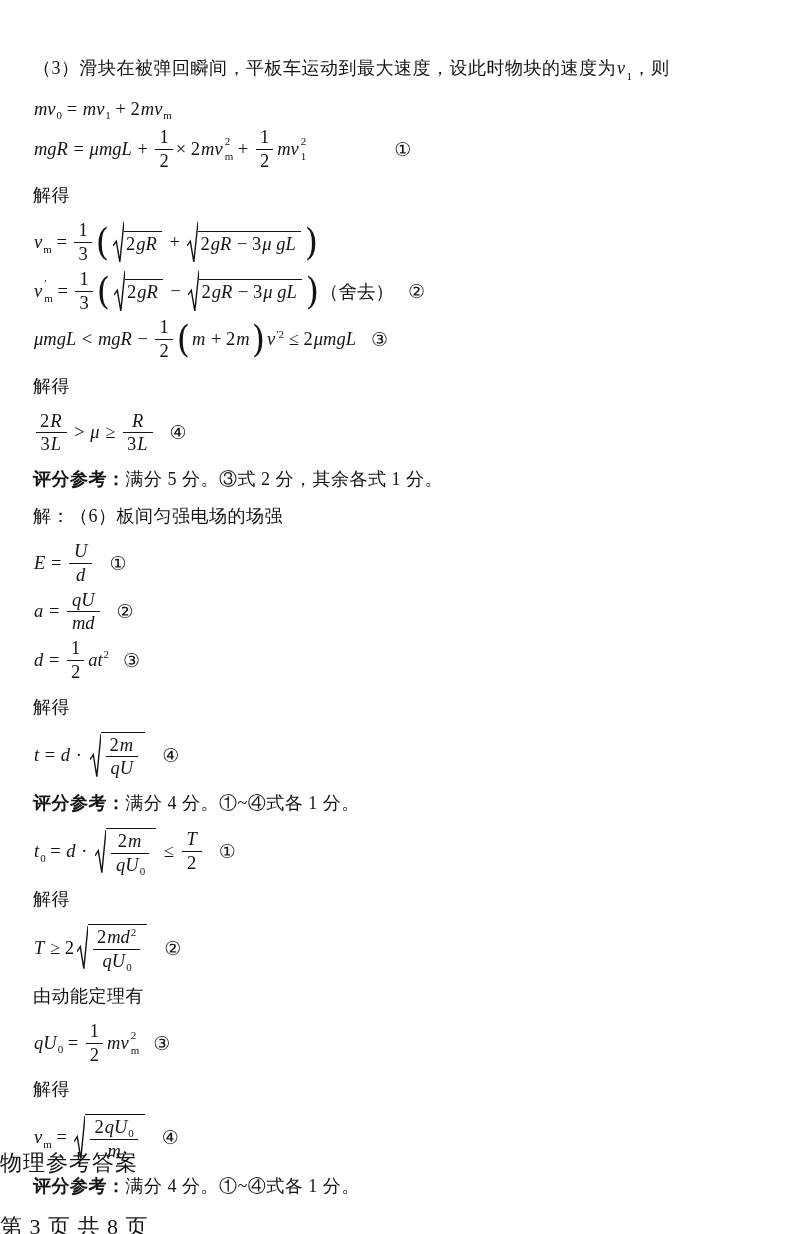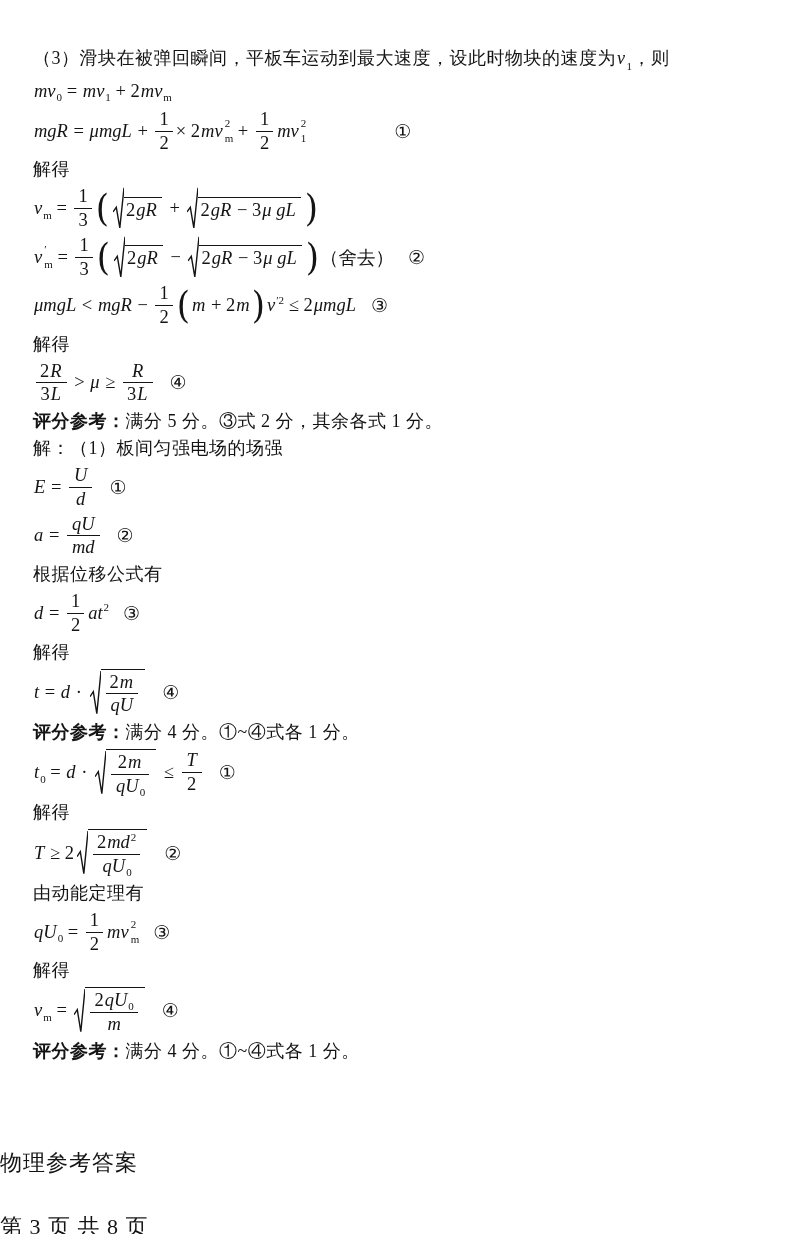--- a/index.html
+++ b/index.html
@@ -3,21 +3,21 @@
 <meta charset="utf-8">
 <style>
   html,body{margin:0;padding:0;}
   body{
     width:800px;height:1234px;position:relative;background:#ffffff;
     font-family:"Liberation Serif","DejaVu Serif",serif;color:#141414;
     overflow:hidden;
   }
   .page{position:absolute;inset:0;}
   .content{position:absolute;left:33px;top:44px;right:24px;}
-  .line{margin:2px 0;}
+  .line{margin:12px 0;}
   .t{font-size:18px;line-height:25px;letter-spacing:0.5px;}
   .f{display:flex;align-items:center;font-size:18.5px;min-height:28px;margin:4px 0;}
   .tx{white-space:pre;}
   .bold{font-weight:bold;white-space:pre;}
   .var{font-style:italic;white-space:pre;padding:0 1px;font-family:"Liberation Serif","DejaVu Serif",serif;}
   .sb{font-size:11px;position:relative;top:6px;white-space:pre;}
   .sp{font-size:11px;position:relative;top:-6px;white-space:pre;}
   .ss{display:inline-flex;flex-direction:column;align-items:flex-start;font-size:11px;line-height:1;gap:4px;margin-left:1px;}
   .frac{display:inline-flex;flex-direction:column;align-items:stretch;text-align:center;margin:0 3px;line-height:1.12;vertical-align:middle;}
   .fn{display:inline-flex;align-items:center;justify-content:center;padding:0 4px 1px;border-bottom:1.5px solid #141414;}
@@ -207,21 +207,21 @@
             <span class="var">R</span>
           </span>
           <span class="fd">
             <span class="tx">3</span>
             <span class="var">L</span>
           </span>
         </span>
         <span class="cnum">④</span>
       </div>
       <div class="line t"><span class="bold">评分参考：</span><span class="tx">满分 5 分。③式 2 分，其余各式 1 分。</span></div>
-      <div class="line t"><span class="tx">解：（1）板间匀强电场的场强</span></div>
+      <div class="line t"><span class="tx">解：（6）板间匀强电场的场强</span></div>
       <div class="line f">
         <span class="var">E</span>
         <span class="tx"> = </span>
         <span class="frac">
           <span class="fn">
             <span class="var">U</span>
           </span>
           <span class="fd">
             <span class="var">d</span>
           </span>
@@ -234,21 +234,20 @@
         <span class="frac">
           <span class="fn">
             <span class="var">qU</span>
           </span>
           <span class="fd">
             <span class="var">md</span>
           </span>
         </span>
         <span class="cnum">②</span>
       </div>
-      <div class="line t"><span class="tx">根据位移公式有</span></div>
       <div class="line f">
         <span class="var">d</span>
         <span class="tx"> = </span>
         <span class="frac">
           <span class="fn">
             <span class="tx">1</span>
           </span>
           <span class="fd">
             <span class="tx">2</span>
           </span>

